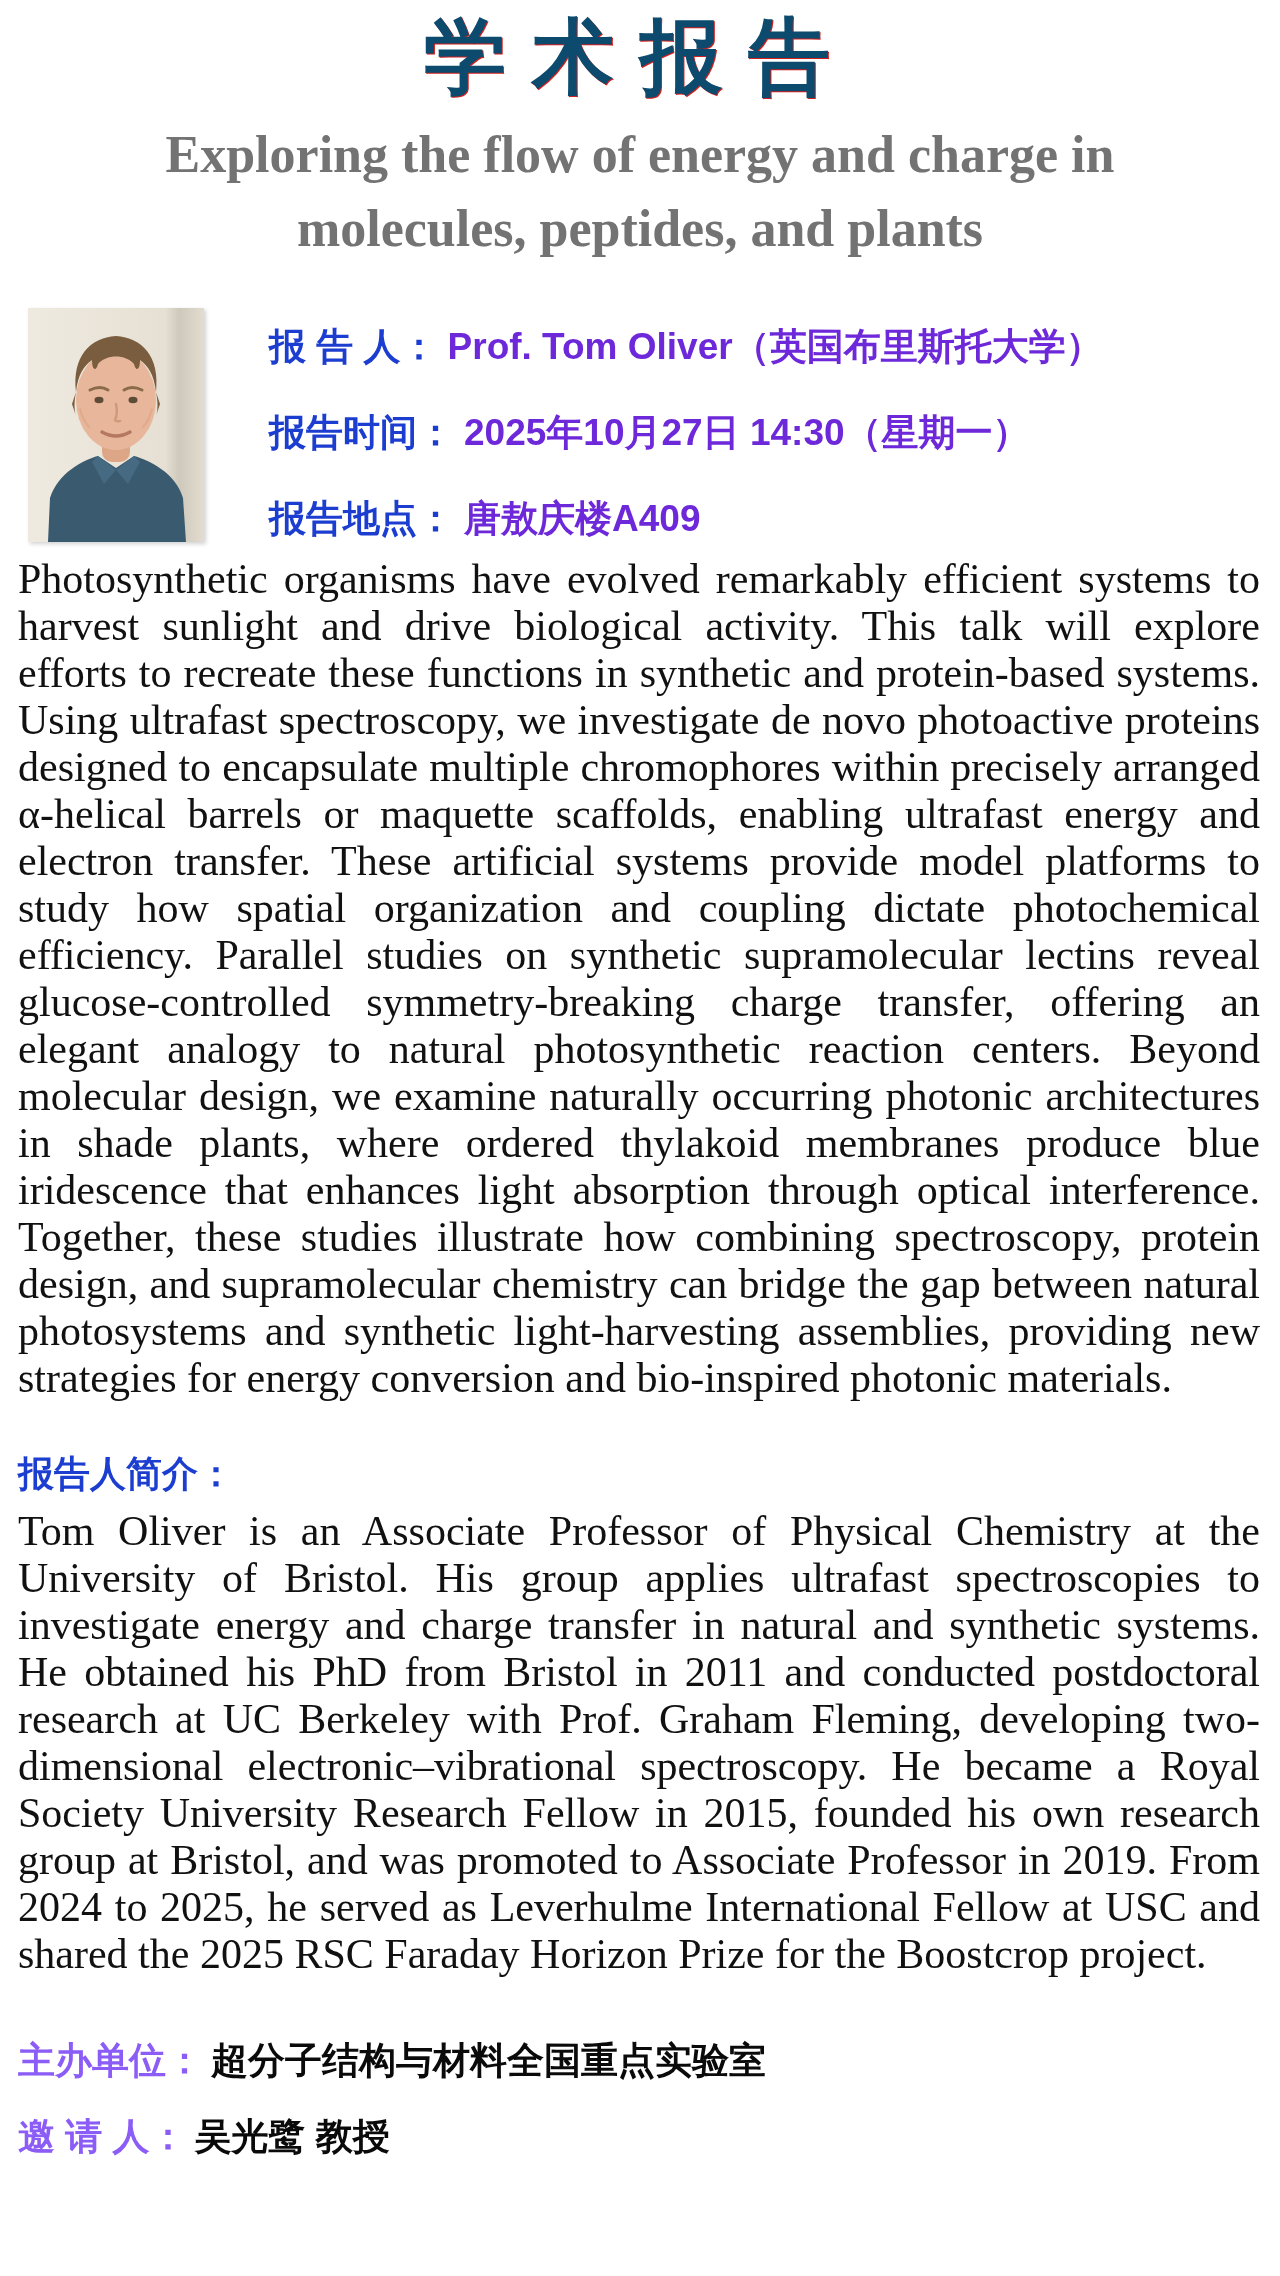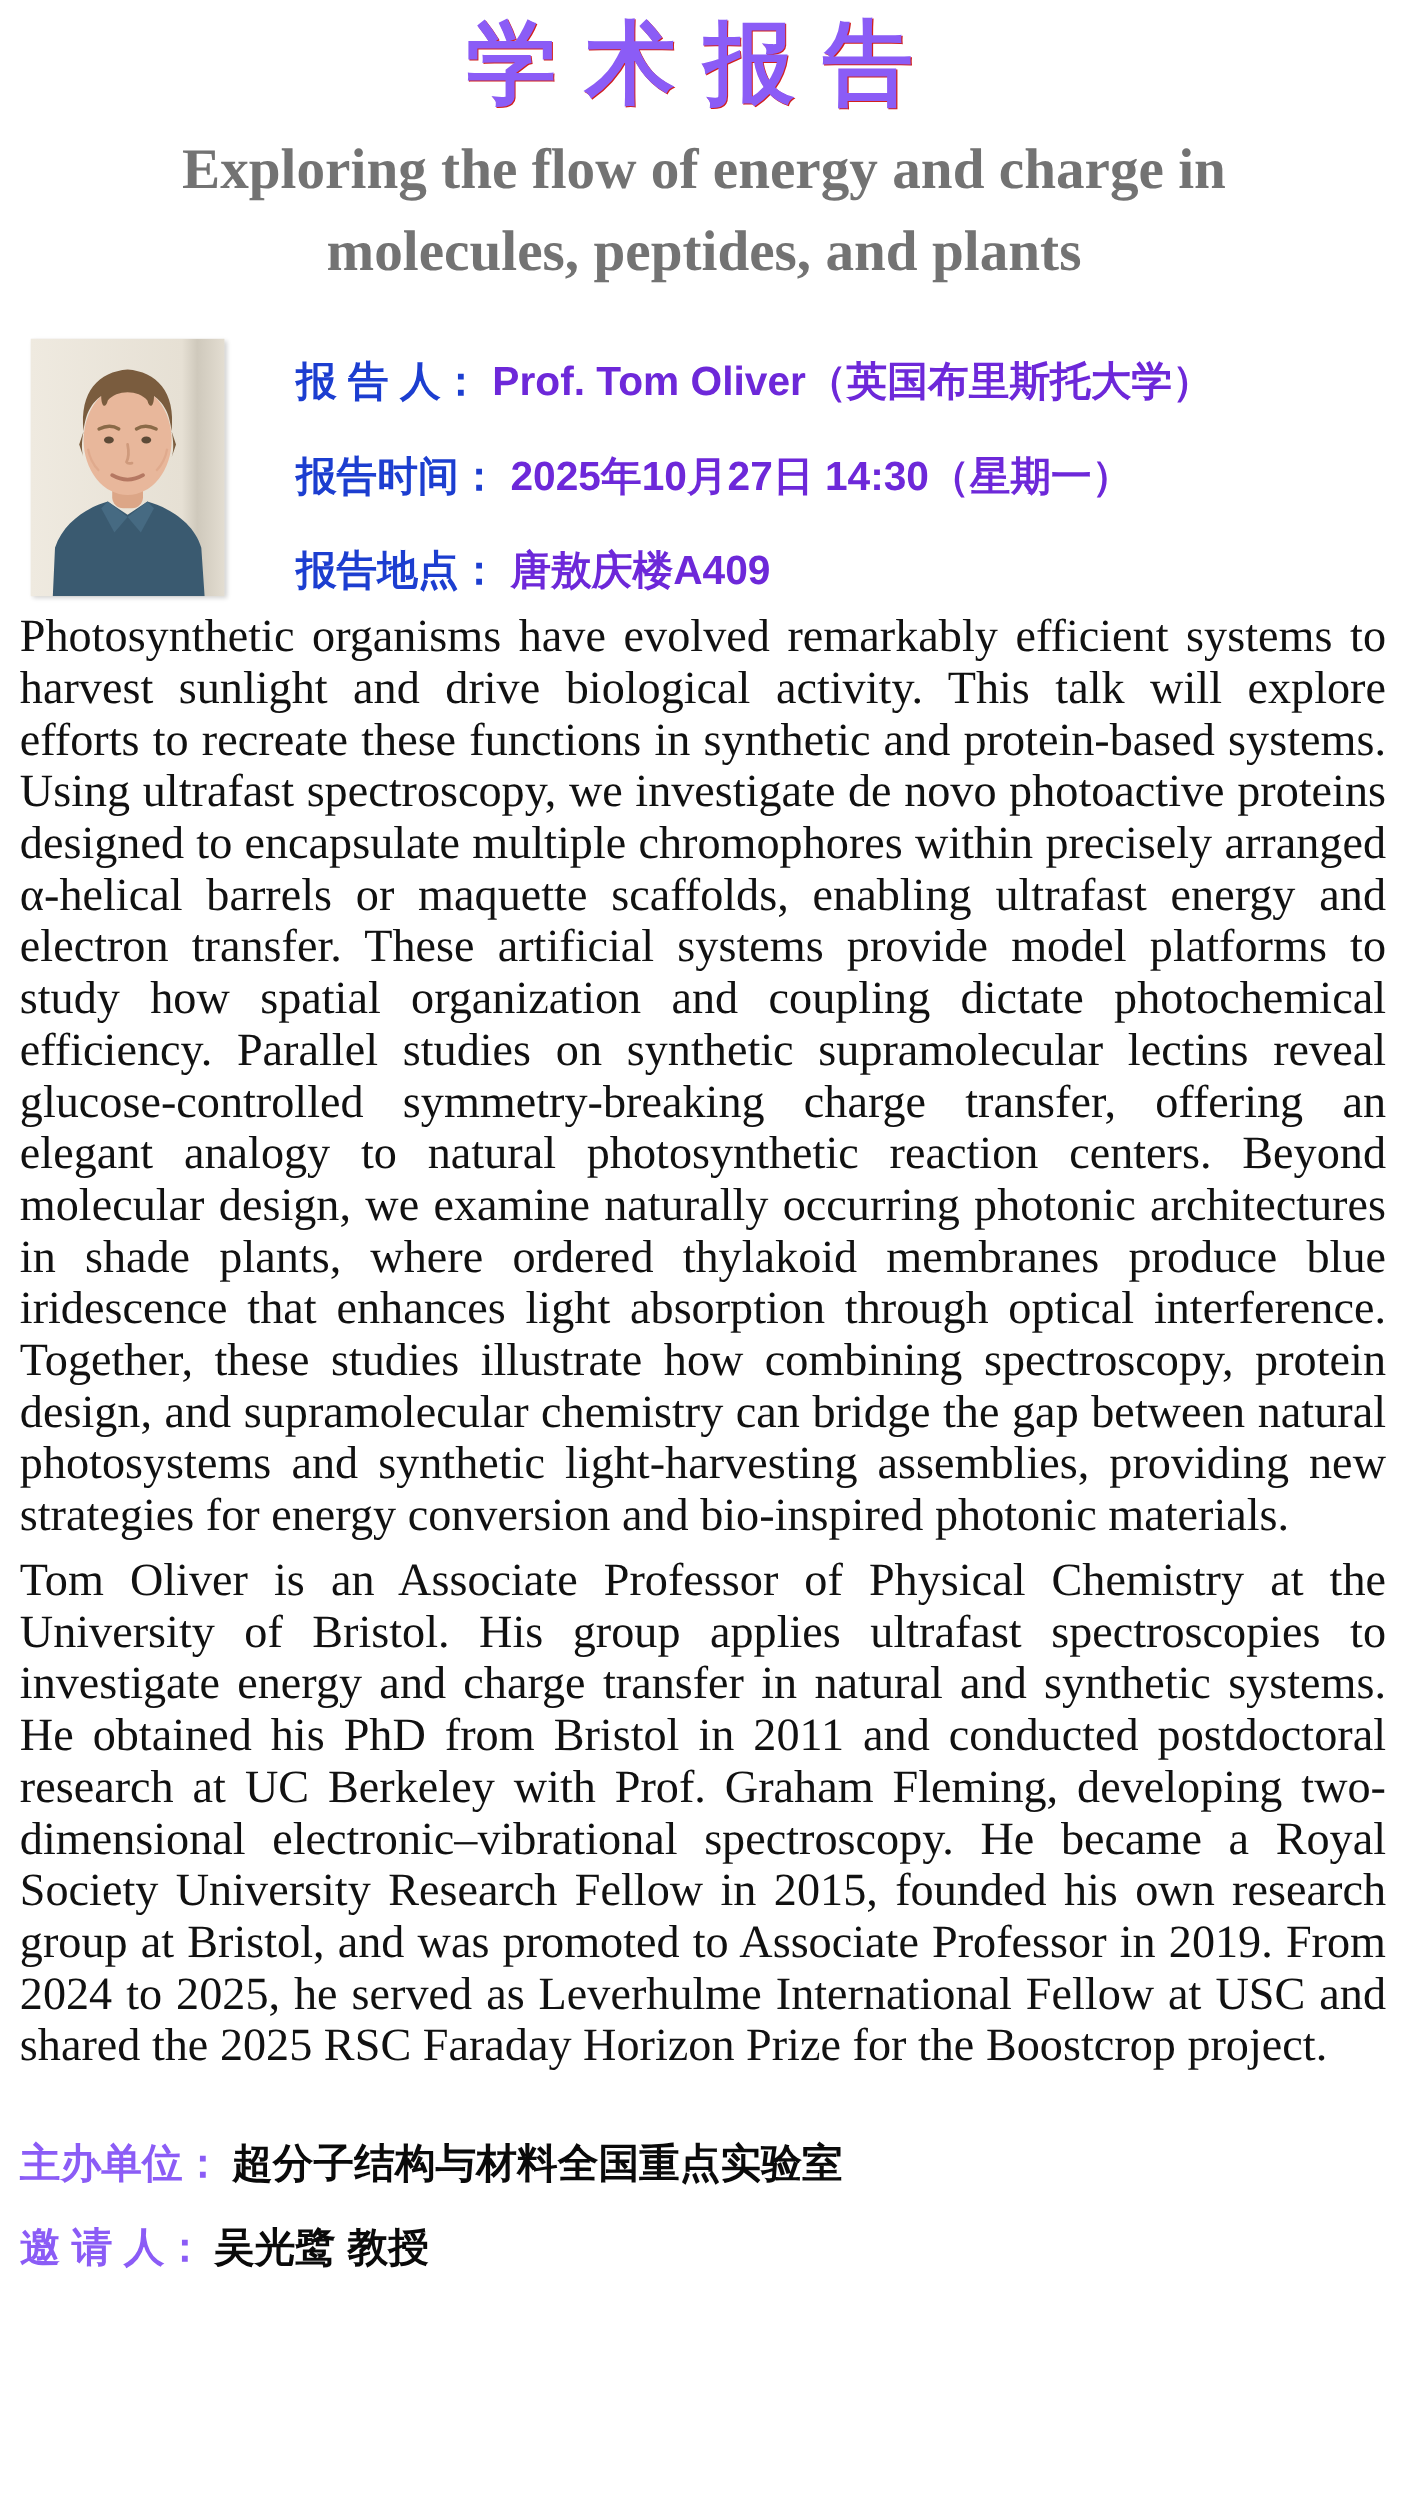--- a/index.html
+++ b/index.html
@@ -15,21 +15,21 @@
   }
   .banner-title {
     margin: 0;
     padding-top: 8px;
     text-align: center;
     font-family: "Liberation Serif", serif;
     font-weight: 900;
     font-size: 82px;
     line-height: 100px;
     letter-spacing: 26px;
-    color: #8b5cf6;
+    color: #0c4a6e;
     text-shadow: 1px 1px 0 #d2201d;
   }
   .talk-title {
     margin: 10px auto 0;
     max-width: 1090px;
     text-align: center;
     font-family: "Liberation Serif", serif;
     font-weight: bold;
     font-size: 52px;
     line-height: 74px;
@@ -178,20 +178,21 @@
       </div>
       <div class="info-row">
         <span class="info-label">报告地点：</span>
         <span class="info-value">唐敖庆楼A409</span>
       </div>
     </div>
   </div>
 
   <p class="body-text">Photosynthetic organisms have evolved remarkably efficient systems to harvest sunlight and drive biological activity. This talk will explore efforts to recreate these functions in synthetic and protein-based systems. Using ultrafast spectroscopy, we investigate de novo photoactive proteins designed to encapsulate multiple chromophores within precisely arranged α-helical barrels or maquette scaffolds, enabling ultrafast energy and electron transfer. These artificial systems provide model platforms to study how spatial organization and coupling dictate photochemical efficiency. Parallel studies on synthetic supramolecular lectins reveal glucose-controlled symmetry-breaking charge transfer, offering an elegant analogy to natural photosynthetic reaction centers. Beyond molecular design, we examine naturally occurring photonic architectures in shade plants, where ordered thylakoid membranes produce blue iridescence that enhances light absorption through optical interference. Together, these studies illustrate how combining spectroscopy, protein design, and supramolecular chemistry can bridge the gap between natural photosystems and synthetic light-harvesting assemblies, providing new strategies for energy conversion and bio-inspired photonic materials.</p>
 
+  <h3 class="section-heading bio-heading">报告人简介：</h3>
   <p class="body-text">Tom Oliver is an Associate Professor of Physical Chemistry at the University of Bristol. His group applies ultrafast spectroscopies to investigate energy and charge transfer in natural and synthetic systems. He obtained his PhD from Bristol in 2011 and conducted postdoctoral research at UC Berkeley with Prof. Graham Fleming, developing two-dimensional electronic–vibrational spectroscopy. He became a Royal Society University Research Fellow in 2015, founded his own research group at Bristol, and was promoted to Associate Professor in 2019. From 2024 to 2025, he served as Leverhulme International Fellow at USC and shared the 2025 RSC Faraday Horizon Prize for the Boostcrop project.</p>
 
   <div class="meta-row host-row">
     <span class="meta-label">主办单位：</span>
     <span class="meta-value">超分子结构与材料全国重点实验室</span>
   </div>
 
   <div class="meta-row inviter-row">
     <span class="meta-label">邀 请 人：</span>
     <span class="meta-value">吴光鹭  教授</span>

